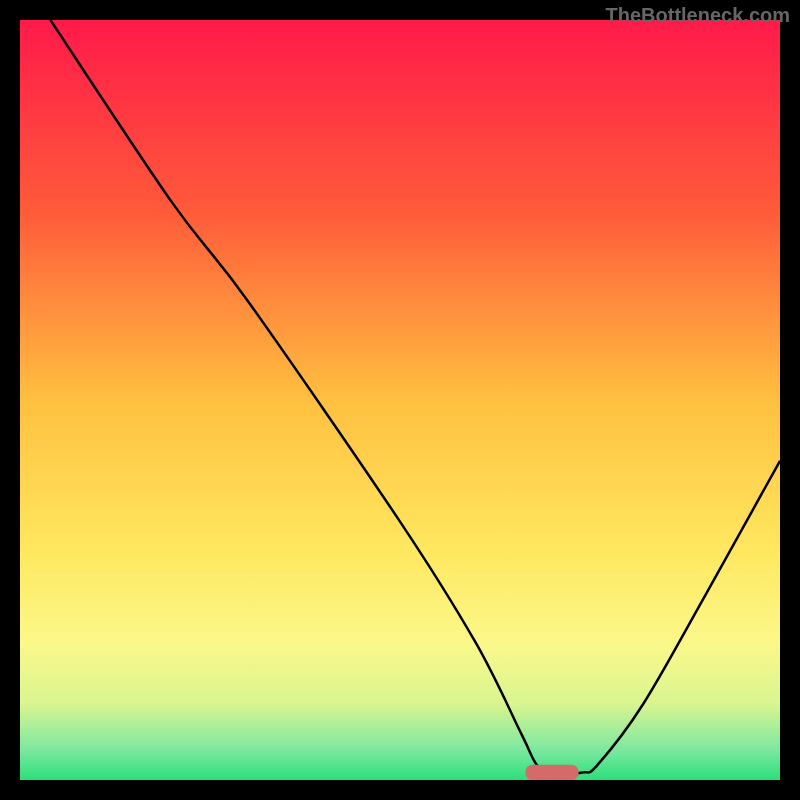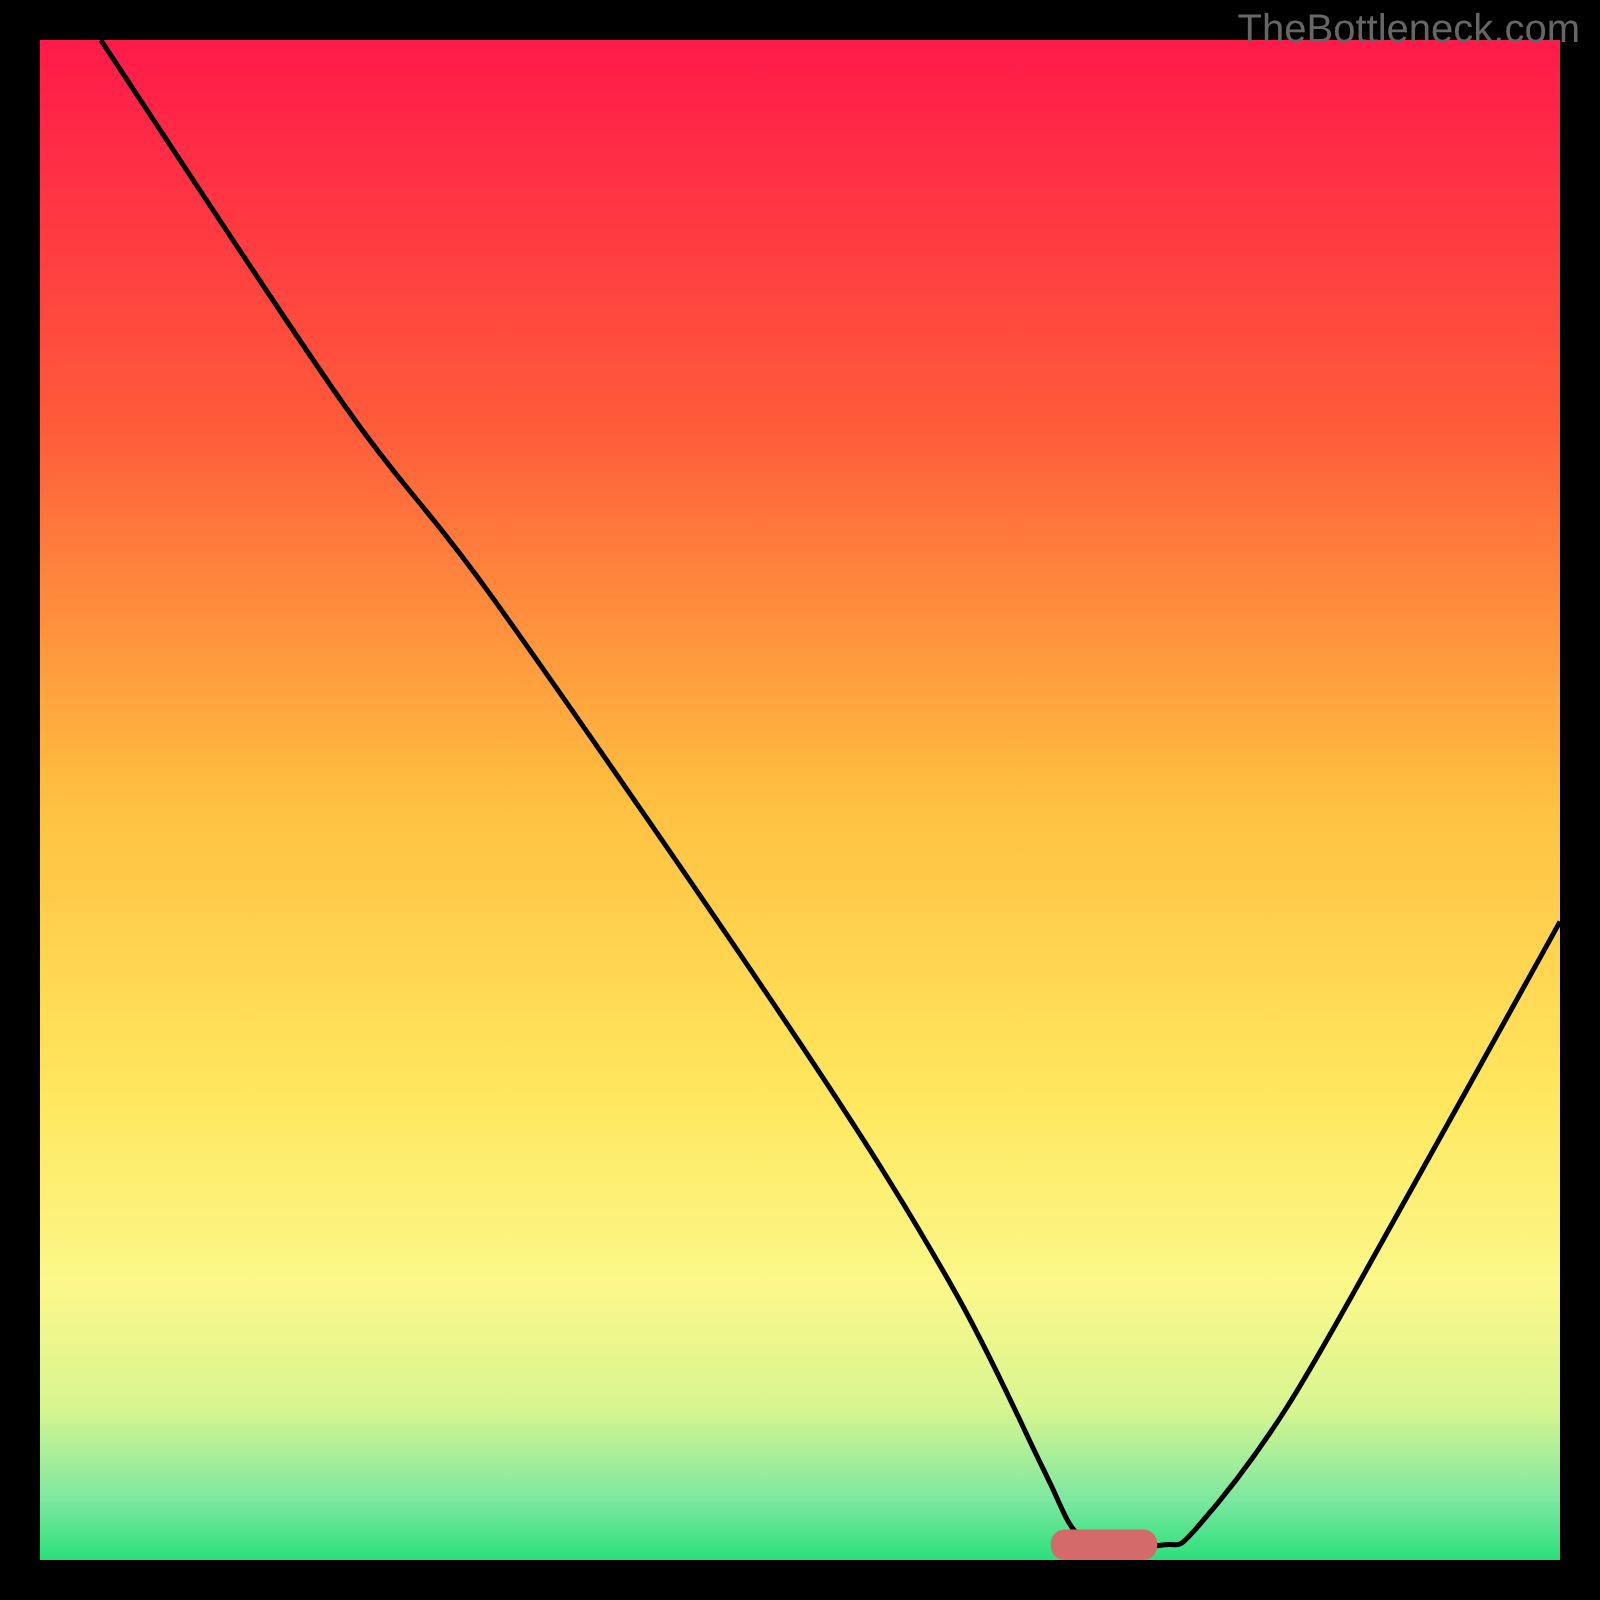--- a/index.html
+++ b/index.html
@@ -15,21 +15,21 @@
     width: 800px;
     height: 800px;
     position: relative;
   }
   .watermark {
     position: absolute;
     top: 4px;
     right: 10px;
     color: #666;
     font-size: 20px;
-    font-weight: normal;
+    font-weight: bold;
     z-index: 10;
   }
   .plot-area {
     position: absolute;
     left: 20px;
     top: 20px;
     width: 760px;
     height: 760px;
   }
   svg {

